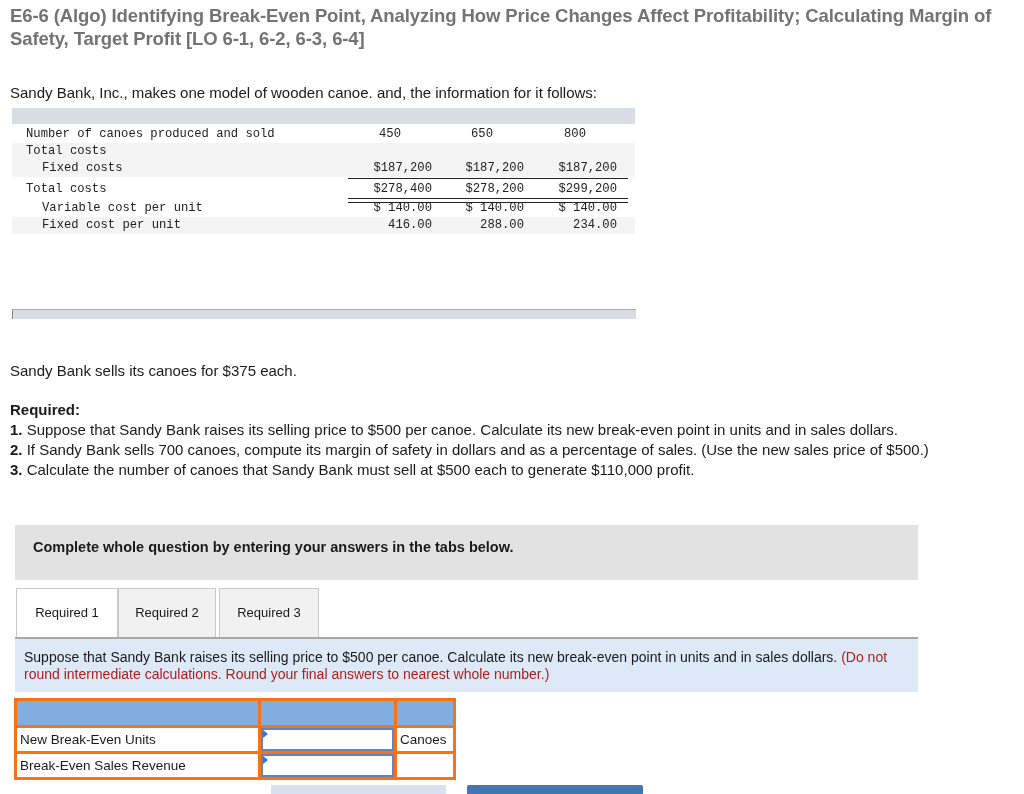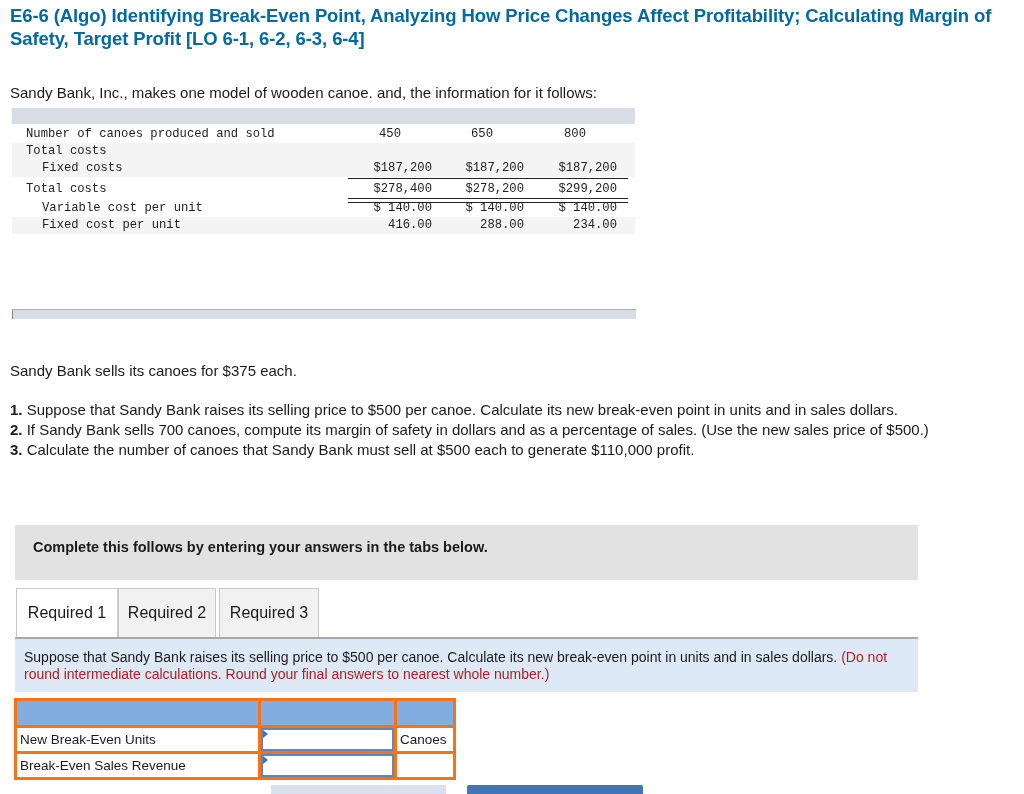--- a/index.html
+++ b/index.html
@@ -1,38 +1,38 @@
 <!DOCTYPE html>
 <html><head>
 <meta charset="utf-8">
 <style>
   html, body { margin: 0; padding: 0; background: #ffffff; }
   body { width: 1024px; height: 794px; overflow: hidden; position: relative; font-family: "Liberation Sans", sans-serif; color: #1a1a1a; }
-  .title { position: absolute; left: 10px; top: 4px; width: 1000px; font-size: 18.5px; font-weight: bold; line-height: 23px; color: #0369a1; letter-spacing: -0.1px; }
+  .title { position: absolute; left: 10px; top: 4px; width: 1000px; font-size: 18.5px; font-weight: bold; line-height: 23px; color: #737373; letter-spacing: -0.1px; }
   .intro { position: absolute; left: 10px; top: 83px; font-size: 15px; line-height: 20px; }
   
   .data-table { position: absolute; left: 12px; top: 108px; width: 623px; font-family: Liberation Mono, monospace; font-size: 12.2px; color: #222; }
   .dt-head { height: 16px; background: #d8dde5; }
   .dt-row { position: relative; height: 17px; line-height: 17px; }
   .dt-row.shade { background: #f4f4f4; }
   .dt-row .lbl { position: absolute; left: 14px; white-space: pre; }
   .dt-row .lbl.ind { left: 30px; }
   .dt-row .c { position: absolute; width: 84px; text-align: right; white-space: pre; }
   .c1 { left: 336px; } .c2 { left: 428px; } .c3 { left: 521px; }
   .c.center { text-align: center; }
   .uline { position: absolute; top: 0; height: 0; border-top: 1.5px solid #222; left: 336px; width: 280px; }
   .dbl { position: absolute; height: 3px; border-top: 1.5px solid #222; border-bottom: 1.5px solid #222; left: 336px; width: 280px; }
   .dt-foot { position: absolute; left: 0; top: 201px; width: 623px; height: 9px; background: #d8dde5; border-left: 1px solid #888; border-top: 1px solid #aaa; }
   .para { position: absolute; left: 10px; font-size: 15px; line-height: 20px; }
   .req-block { position: absolute; left: 10px; top: 400px; width: 1000px; font-size: 15px; line-height: 20px; }
   .req-block b { font-weight: bold; }
   .banner { position: absolute; left: 15px; top: 525px; width: 903px; height: 55px; background: #e2e2e2; }
   .banner span { position: absolute; left: 18px; top: 14px; font-size: 14.5px; font-weight: bold; }
   .tabs { position: absolute; left: 16px; top: 588px; height: 50px; }
-  .tab { position: absolute; top: 0; height: 48px; border: 1px solid #c9c9c9; background: #f1f1f1; font-size: 16px; line-height: 48px; text-align: center; cursor: pointer; }
+  .tab { position: absolute; top: 0; height: 48px; border: 1px solid #c9c9c9; background: #f1f1f1; font-size: 13px; line-height: 48px; text-align: center; cursor: pointer; }
   .tab.active { background: #ffffff; height: 50px; border-bottom: none; }
   .tab-line { position: absolute; left: 15px; top: 637px; width: 903px; height: 2px; background: #a8a8a8; }
   .instr { position: absolute; left: 15px; top: 639px; width: 903px; height: 53px; background: #dde9f6; }
   .instr p { margin: 0; position: absolute; left: 9px; top: 10px; width: 880px; font-size: 14px; line-height: 17px; color: #1a1a1a; }
   .instr .red { color: #b01e1e; }
   .ans-table { position: absolute; left: 14px; top: 698px; border-collapse: collapse; font-size: 13.5px; }
   .ans-table td { border: 3px solid #f97316; padding: 0 3px; height: 23px; }
   .ans-table tr.hdr td { background: #82ade0; height: 24px; }
   .ans-table td.inp { padding: 0; position: relative; width: 133px; }
   .ans-table td.inp input { box-sizing: border-box; width: 133px; height: 23px; border: 2px solid #5c87c2; margin: 0; padding: 0 4px; font-size: 13px; outline: none; display: block; }
@@ -82,27 +82,28 @@
     <span class="c c1">416.00</span>
     <span class="c c2">288.00</span>
     <span class="c c3">234.00</span>
   </div>
   <div class="dt-foot"></div>
 </div>
 
 <div class="para" style="top:361px;">Sandy Bank sells its canoes for $375 each.</div>
 
 <div class="req-block">
+  <div><b>Required:</b></div>
   <div><b>1.</b><span> Suppose that Sandy Bank raises its selling price to $500 per canoe. Calculate its new break-even point in units and in sales dollars.</span></div>
   <div><b>2.</b><span> If Sandy Bank sells 700 canoes, compute its margin of safety in dollars and as a percentage of sales. (Use the new sales price of $500.)</span></div>
   <div><b>3.</b><span> Calculate the number of canoes that Sandy Bank must sell at $500 each to generate $110,000 profit.</span></div>
 </div>
 
 <div class="banner">
-  <span>Complete this follows by entering your answers in the tabs below.</span>
+  <span>Complete whole question by entering your answers in the tabs below.</span>
 </div>
 
 <div class="tabs">
   <div class="tab active" style="left:0; width:100px;">Required 1</div>
   <div class="tab" style="left:102px; width:96px;">Required 2</div>
   <div class="tab" style="left:203px; width:98px;">Required 3</div>
 </div>
 <div class="tab-line"></div>
 
 <div class="instr">

